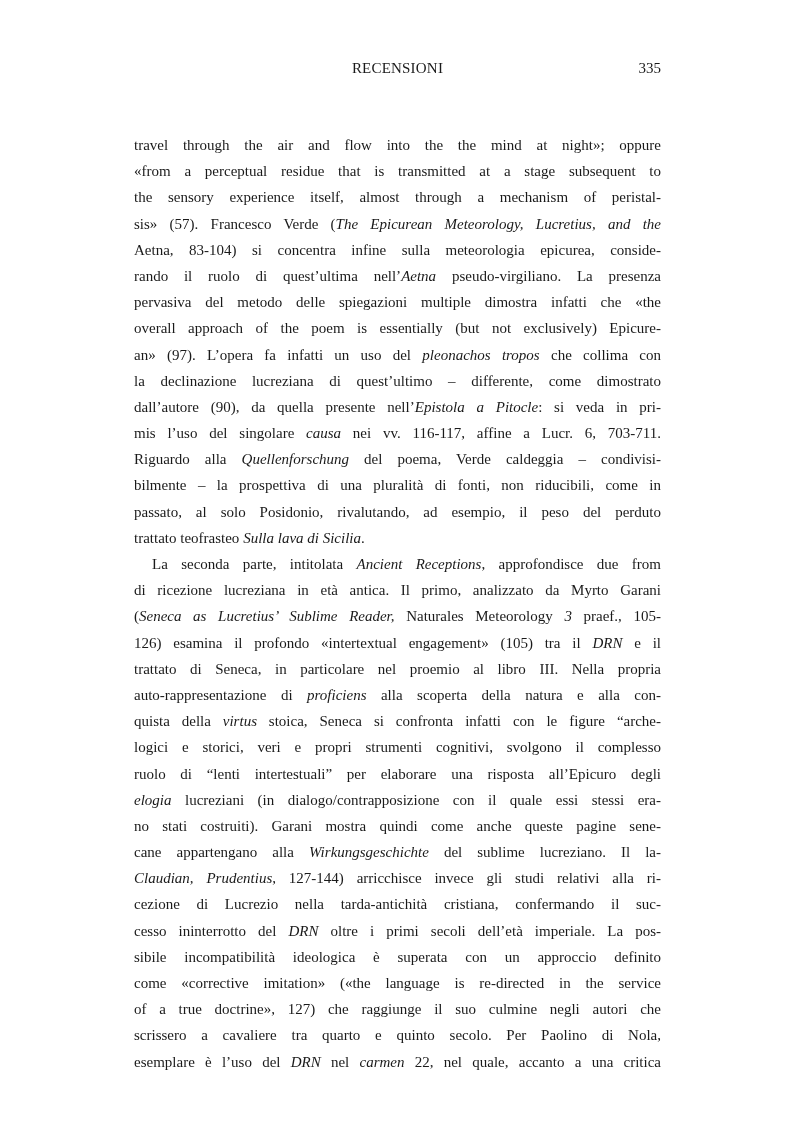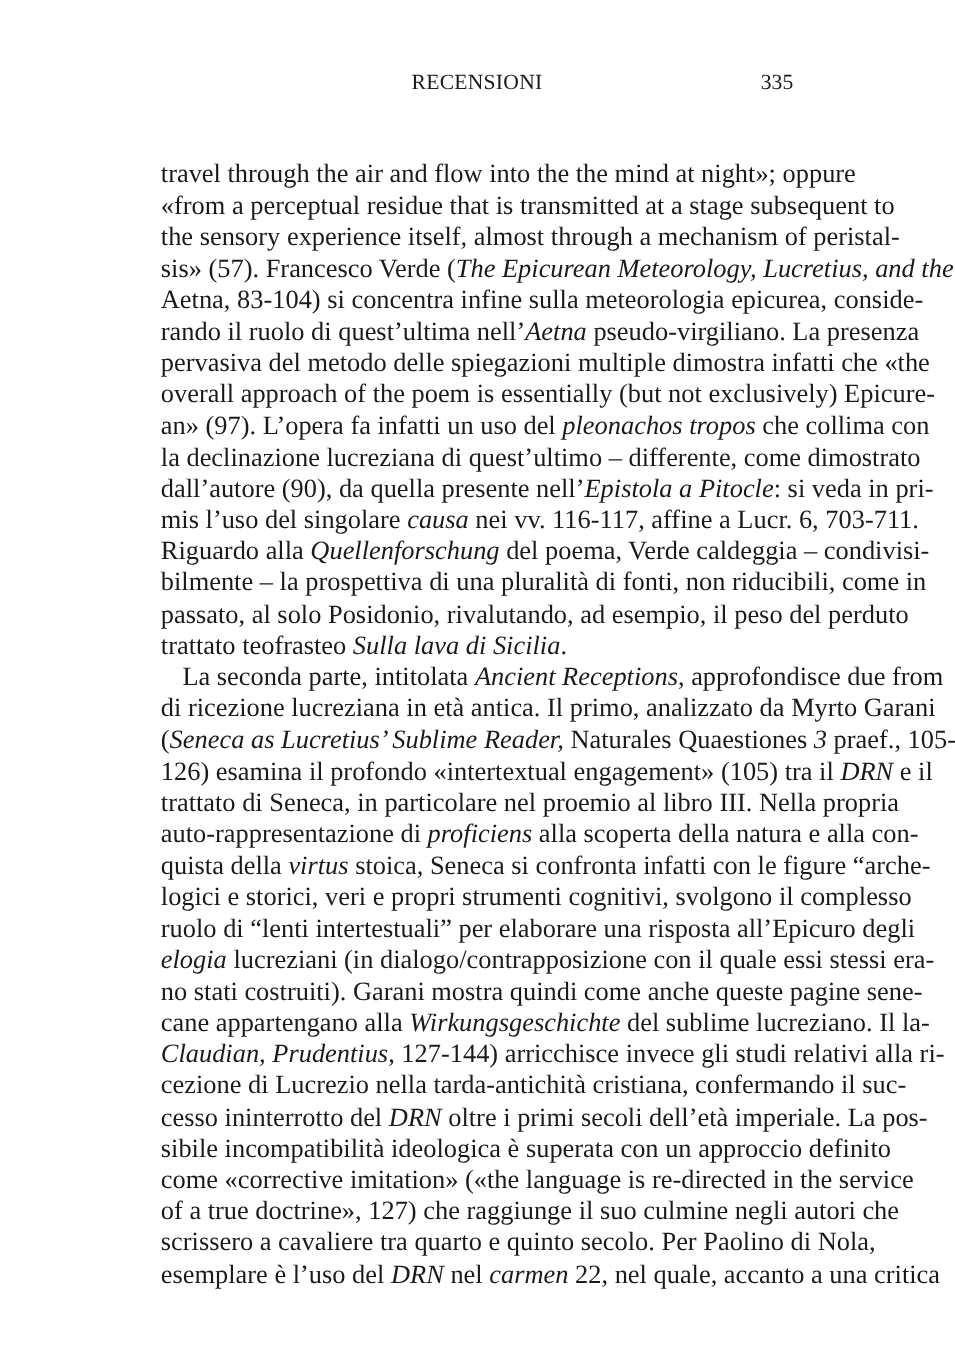--- a/index.html
+++ b/index.html
@@ -14,41 +14,41 @@
       overflow: hidden;
       font-family: "Liberation Serif", "DejaVu Serif", serif;
       color: #1a1a1a;
     }
     .running-head {
       position: absolute;
       top: 58px;
       left: 134px;
       width: 527px;
       height: 20px;
-      font-size: 18px;
+      font-size: 15px;
       line-height: 20px;
     }
     .running-title {
       position: absolute;
       left: 0;
       right: 0;
       text-align: center;
       letter-spacing: 0.2px;
     }
     .page-number {
       position: absolute;
       right: 0;
       top: 0;
     }
     .body-text {
       position: absolute;
       top: 132px;
       left: 134px;
       width: 527px;
-      font-size: 22px;
+      font-size: 15px;
     }
     .line {
       height: 26.2px;
       line-height: 26.2px;
       white-space: nowrap;
       text-align: justify;
       text-align-last: justify;
       overflow: visible;
     }
     .line.last {
@@ -81,21 +81,21 @@
     <div class="line"><span>an» (97). L’opera fa infatti un uso del </span><i>pleonachos tropos</i><span> che collima con</span></div>
     <div class="line"><span>la declinazione lucreziana di quest’ultimo – differente, come dimostrato</span></div>
     <div class="line"><span>dall’autore (90), da quella presente nell’</span><i>Epistola a Pitocle</i><span>: si veda in pri-</span></div>
     <div class="line"><span>mis l’uso del singolare </span><i>causa</i><span> nei vv. 116-117, affine a Lucr. 6, 703-711.</span></div>
     <div class="line"><span>Riguardo alla </span><i>Quellenforschung</i><span> del poema, Verde caldeggia – condivisi-</span></div>
     <div class="line"><span>bilmente – la prospettiva di una pluralità di fonti, non riducibili, come in</span></div>
     <div class="line"><span>passato, al solo Posidonio, rivalutando, ad esempio, il peso del perduto</span></div>
     <div class="line last"><span>trattato teofrasteo </span><i>Sulla lava di Sicilia</i><span>.</span></div>
     <div class="line indent"><span>La seconda parte, intitolata </span><i>Ancient Receptions</i><span>, approfondisce due from</span></div>
     <div class="line"><span>di ricezione lucreziana in età antica. Il primo, analizzato da Myrto Garani</span></div>
-    <div class="line"><span>(</span><i>Seneca as Lucretius’ Sublime Reader,</i><span> Naturales Quaestiones </span><i>3</i><span> praef., 105-</span></div>
+    <div class="line"><span>(</span><i>Seneca as Lucretius’ Sublime Reader,</i><span> Naturales Meteorology </span><i>3</i><span> praef., 105-</span></div>
     <div class="line"><span>126) esamina il profondo «intertextual engagement» (105) tra il </span><i>DRN</i><span> e il</span></div>
     <div class="line"><span>trattato di Seneca, in particolare nel proemio al libro III. Nella propria</span></div>
     <div class="line"><span>auto-rappresentazione di </span><i>proficiens</i><span> alla scoperta della natura e alla con-</span></div>
     <div class="line"><span>quista della </span><i>virtus</i><span> stoica, Seneca si confronta infatti con le figure “arche-</span></div>
     <div class="line"><span>logici e storici, veri e propri strumenti cognitivi, svolgono il complesso</span></div>
     <div class="line"><span>ruolo di “lenti intertestuali” per elaborare una risposta all’Epicuro degli</span></div>
     <div class="line"><i>elogia</i><span> lucreziani (in dialogo/contrapposizione con il quale essi stessi era-</span></div>
     <div class="line"><span>no stati costruiti). Garani mostra quindi come anche queste pagine sene-</span></div>
     <div class="line"><span>cane appartengano alla </span><i>Wirkungsgeschichte</i><span> del sublime lucreziano. Il la-</span></div>
     <div class="line"><i>Claudian, Prudentius</i><span>, 127-144) arricchisce invece gli studi relativi alla ri-</span></div>

